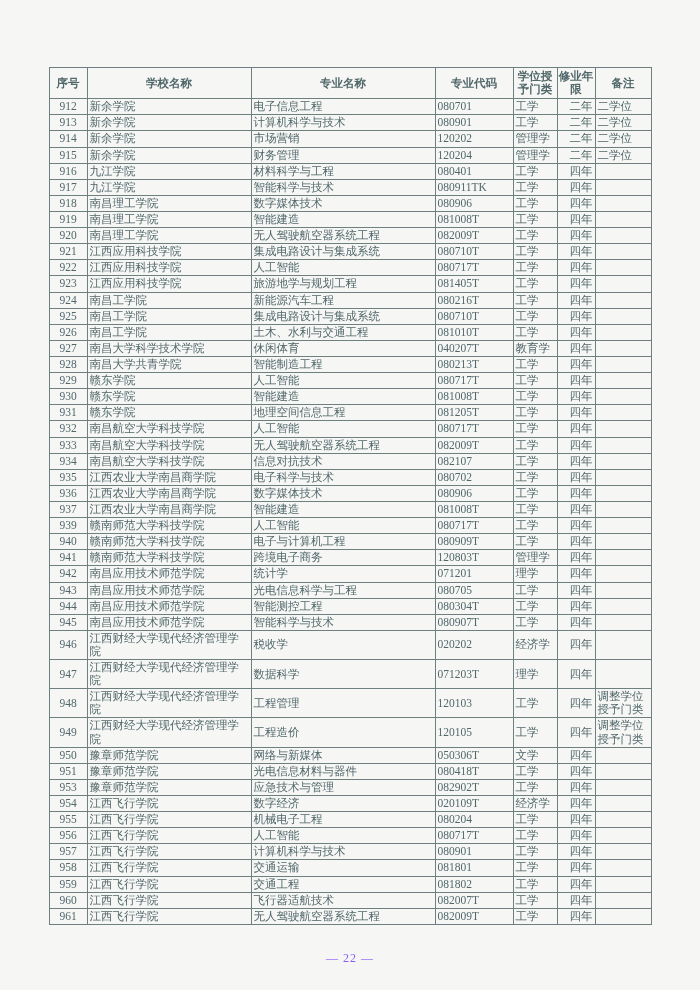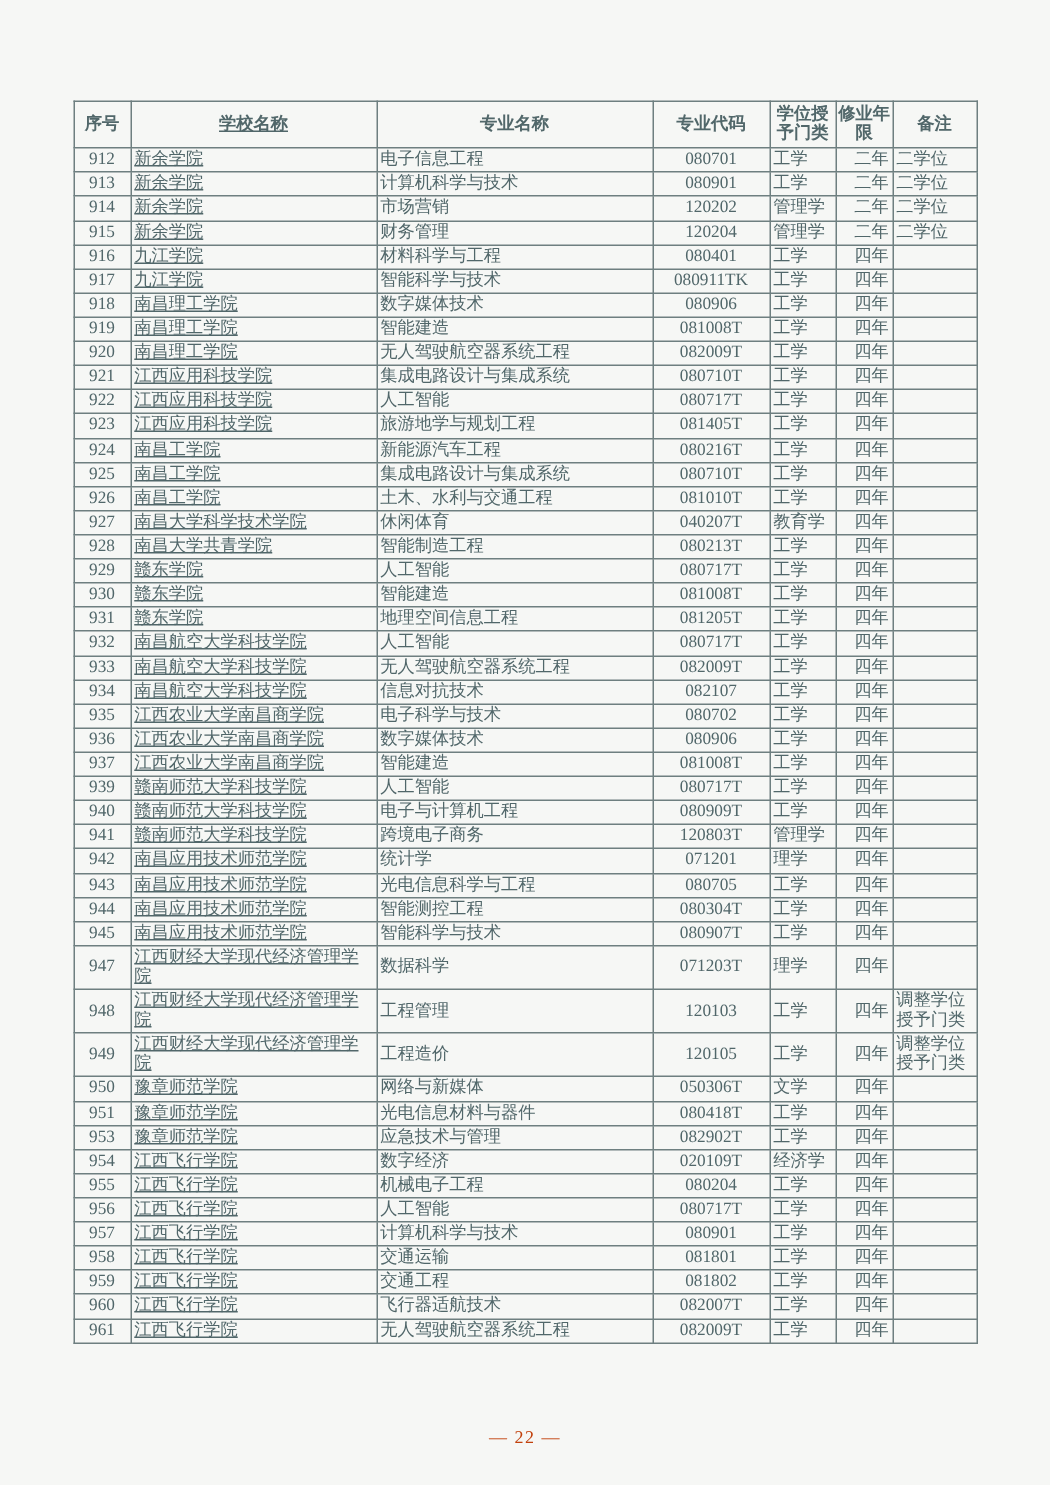--- a/index.html
+++ b/index.html
@@ -33,35 +33,35 @@
     overflow: hidden;
     word-break: break-all;
     vertical-align: middle;
   }
   .majors th {
     font-weight: bold;
     text-align: center;
     padding: 2px 1px;
   }
   .c-no    { width: 38px;  text-align: center; }
-  .c-school{ width: 164px; text-align: left; text-decoration: underline; }
+  .c-school{ width: 164px; text-align: left; }
   .c-major { width: 184px; text-align: left; }
-  .c-code  { width: 78px;  text-align: center; }
+  .c-code  { width: 78px;  }
   .c-degree{ width: 44px;  text-align: left; }
   .c-years { width: 38px;  text-align: right; padding-left: 3px; }
   .c-note  { width: 56px;  text-align: left; margin-left: 31px; }
   .footer {
     position: absolute;
     left: 0;
     bottom: 24px;
     width: 100%;
     text-align: center;
     font-size: 12px;
     letter-spacing: 1px;
-    color: #c2410c;
+    color: #8b5cf6;
   }
 </style>
 </head>
 <body>
 
 <div class="page">
 
   <table class="majors">
     <colgroup>
       <col class="c-no">
@@ -408,20 +408,29 @@
   <tr>
     <td class="c-no">945</td>
     <td class="c-school">南昌应用技术师范学院</td>
     <td class="c-major">智能科学与技术</td>
     <td class="c-code">080907T</td>
     <td class="c-degree">工学</td>
     <td class="c-years">四年</td>
     <td class="c-note"></td>
   </tr>
 
+  <tr>
+    <td class="c-no">946</td>
+    <td class="c-school">江西财经大学现代经济管理学院</td>
+    <td class="c-major">税收学</td>
+    <td class="c-code">020202</td>
+    <td class="c-degree">经济学</td>
+    <td class="c-years">四年</td>
+    <td class="c-note"></td>
+  </tr>
 
   <tr>
     <td class="c-no">947</td>
     <td class="c-school">江西财经大学现代经济管理学院</td>
     <td class="c-major">数据科学</td>
     <td class="c-code">071203T</td>
     <td class="c-degree">理学</td>
     <td class="c-years">四年</td>
     <td class="c-note"></td>
   </tr>

